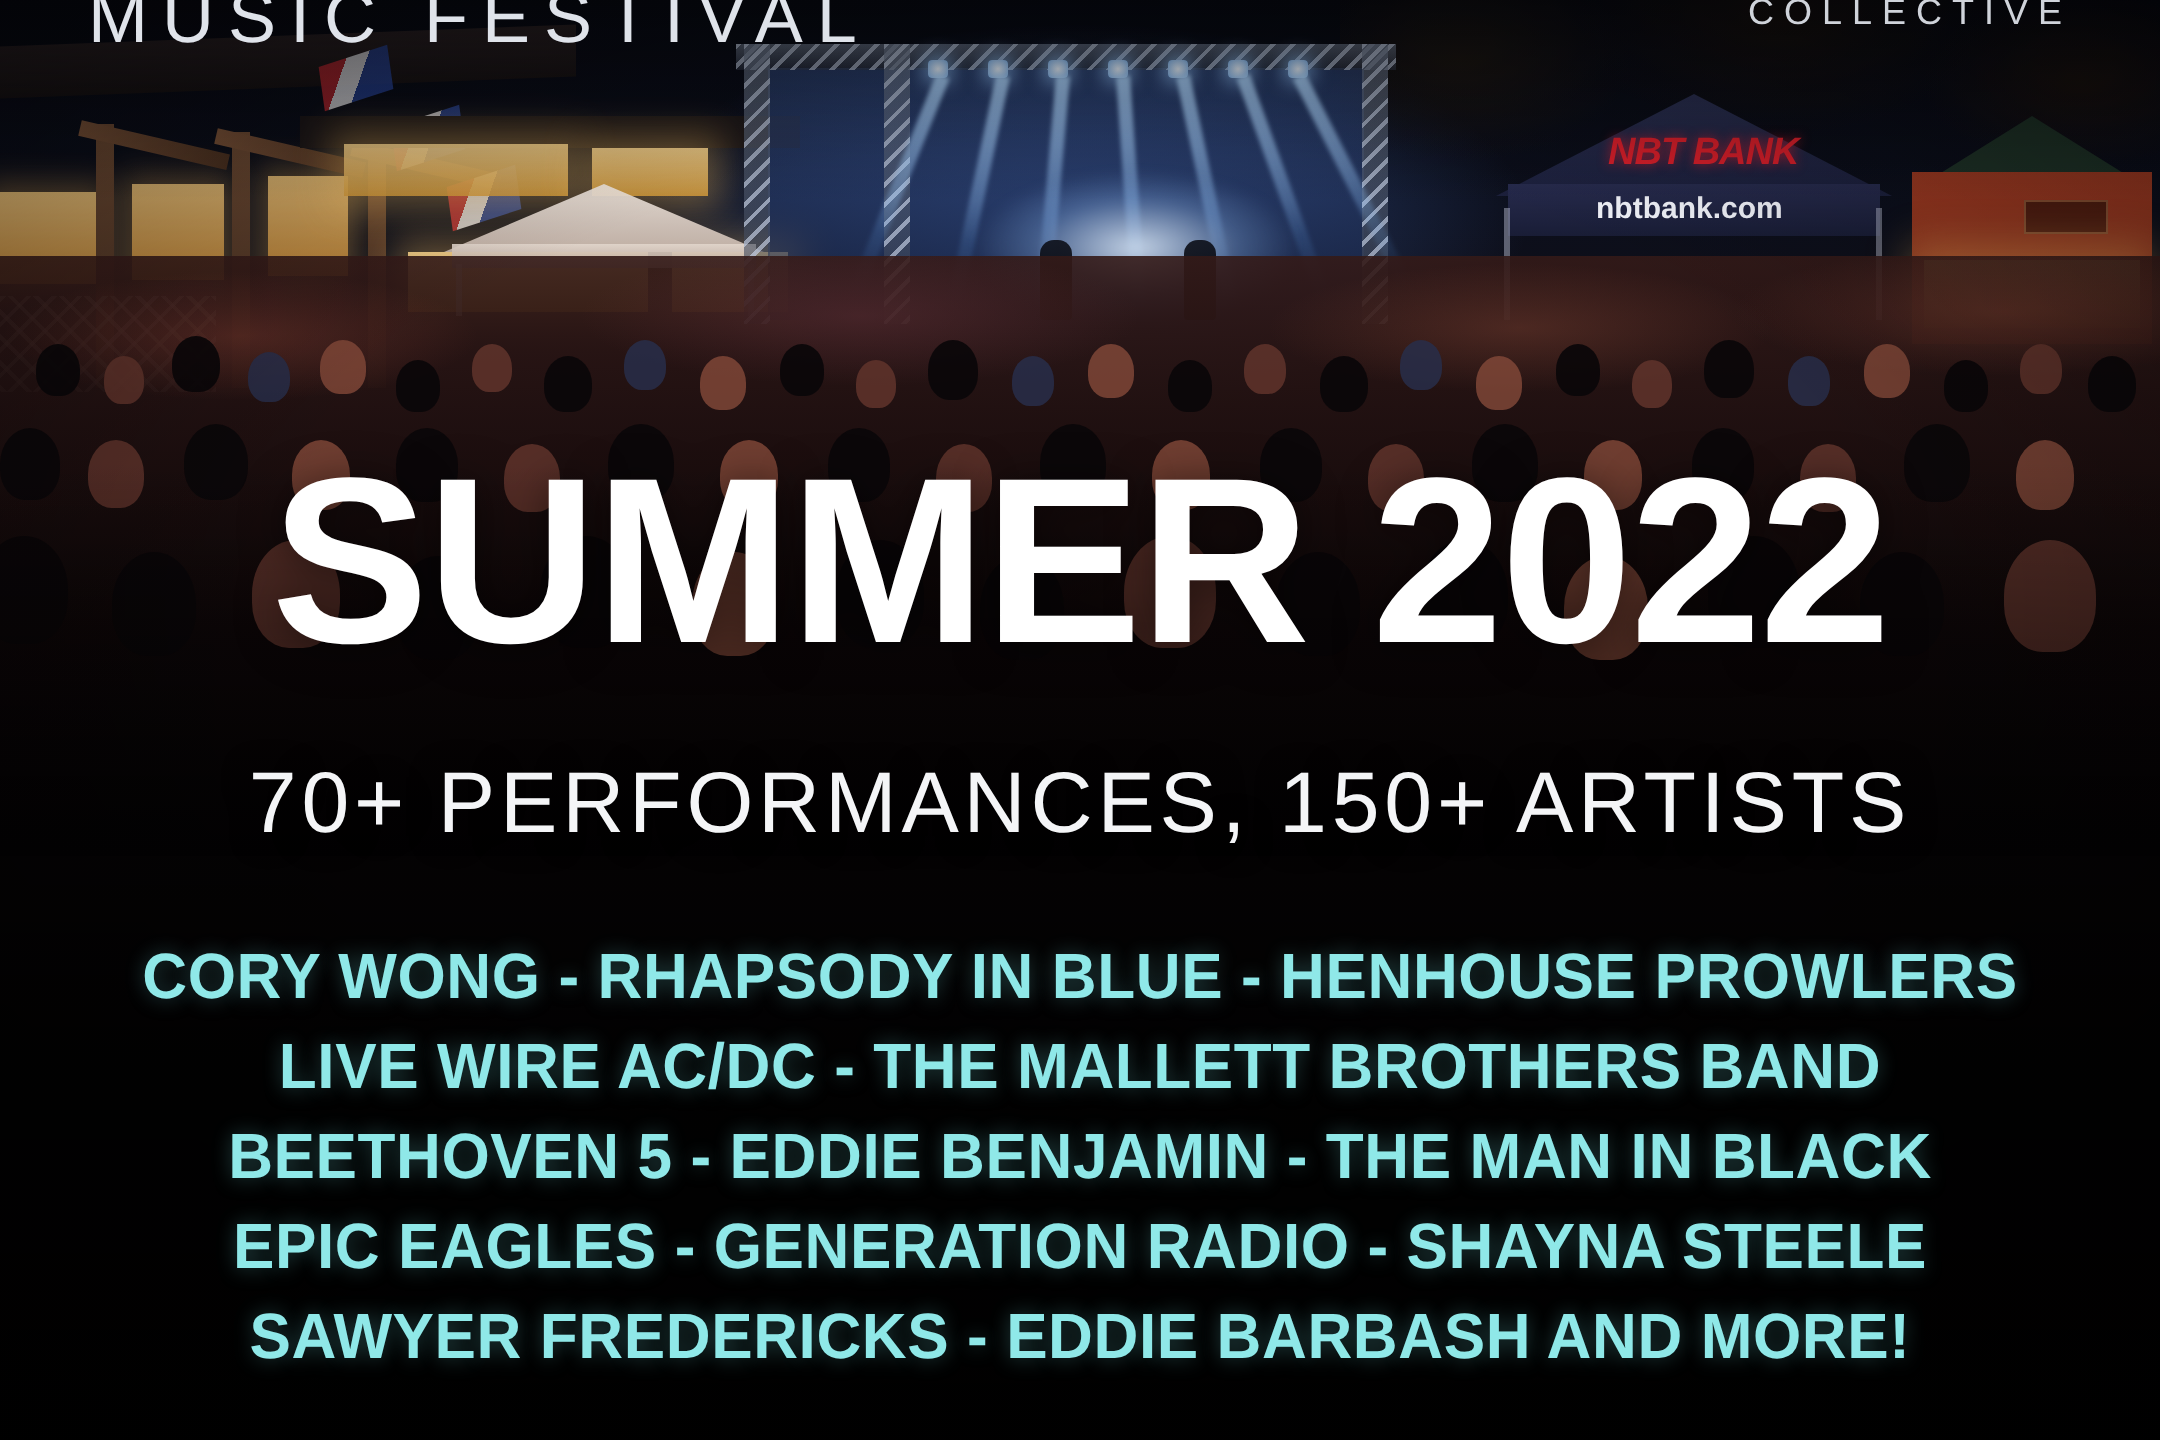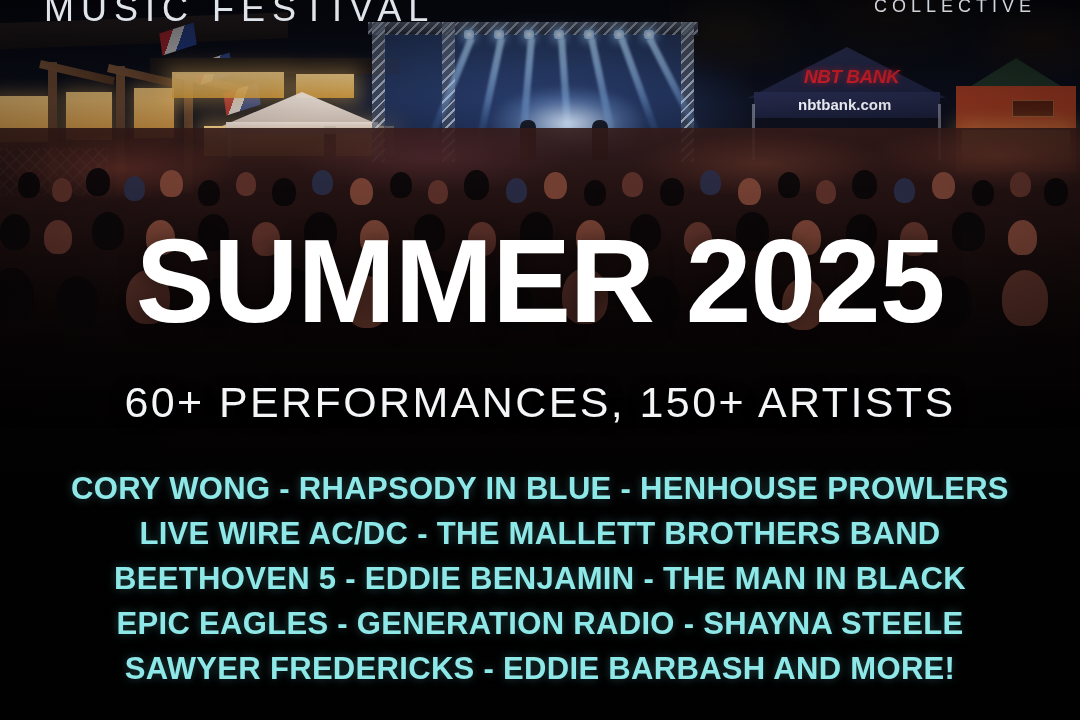--- a/index.html
+++ b/index.html
@@ -470,23 +470,23 @@
     <div class="vignette"></div>
   </div>
 
   <div class="content">
 
     <div class="header-row">
       <div class="fest-title">MUSIC FESTIVAL</div>
       <div class="collective-title">COLLECTIVE</div>
     </div>
 
-    <div class="main-title">SUMMER 2025</div>
-
-    <div class="subtitle">60+ PERFORMANCES, 150+ ARTISTS</div>
+    <div class="main-title">SUMMER 2022</div>
+
+    <div class="subtitle">70+ PERFORMANCES, 150+ ARTISTS</div>
 
     <div class="lineup">
       <div class="lineup-line">CORY WONG - RHAPSODY IN BLUE - HENHOUSE PROWLERS</div>
       <div class="lineup-line">LIVE WIRE AC/DC - THE MALLETT BROTHERS BAND</div>
       <div class="lineup-line">BEETHOVEN 5 - EDDIE BENJAMIN - THE MAN IN BLACK</div>
       <div class="lineup-line">EPIC EAGLES - GENERATION RADIO - SHAYNA STEELE</div>
       <div class="lineup-line">SAWYER FREDERICKS - EDDIE BARBASH AND MORE!</div>
     </div>
 
   </div>

